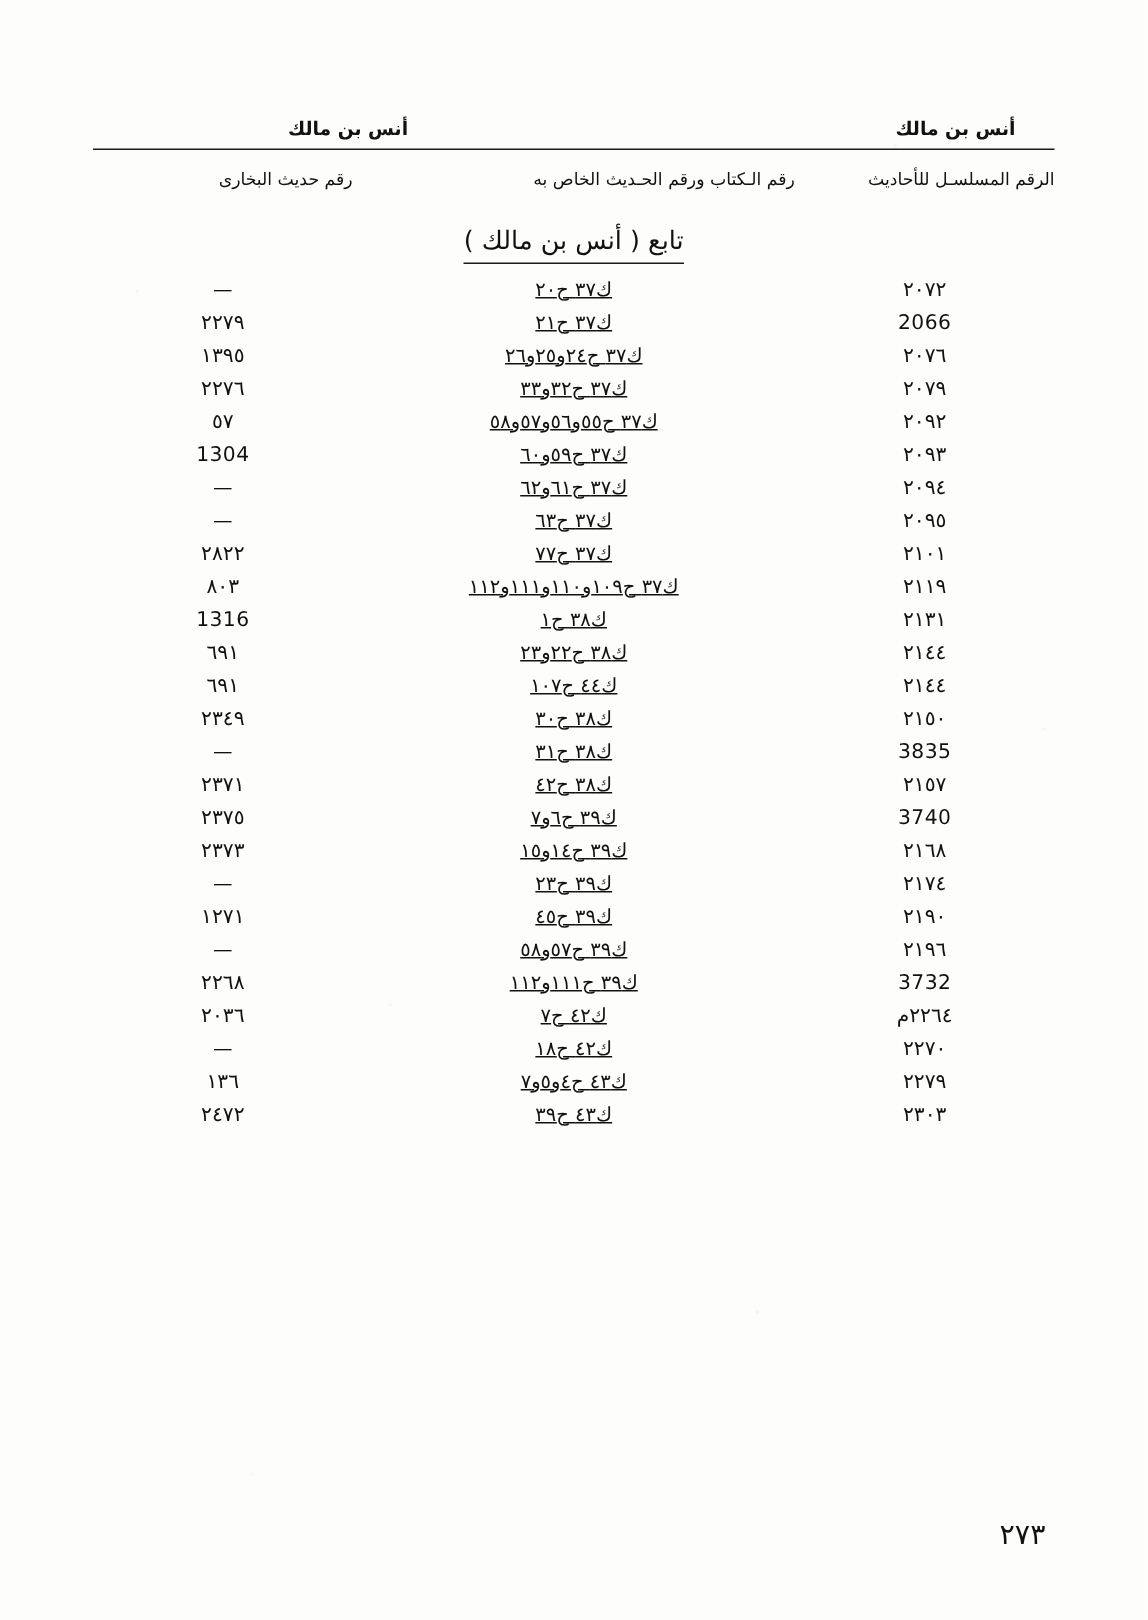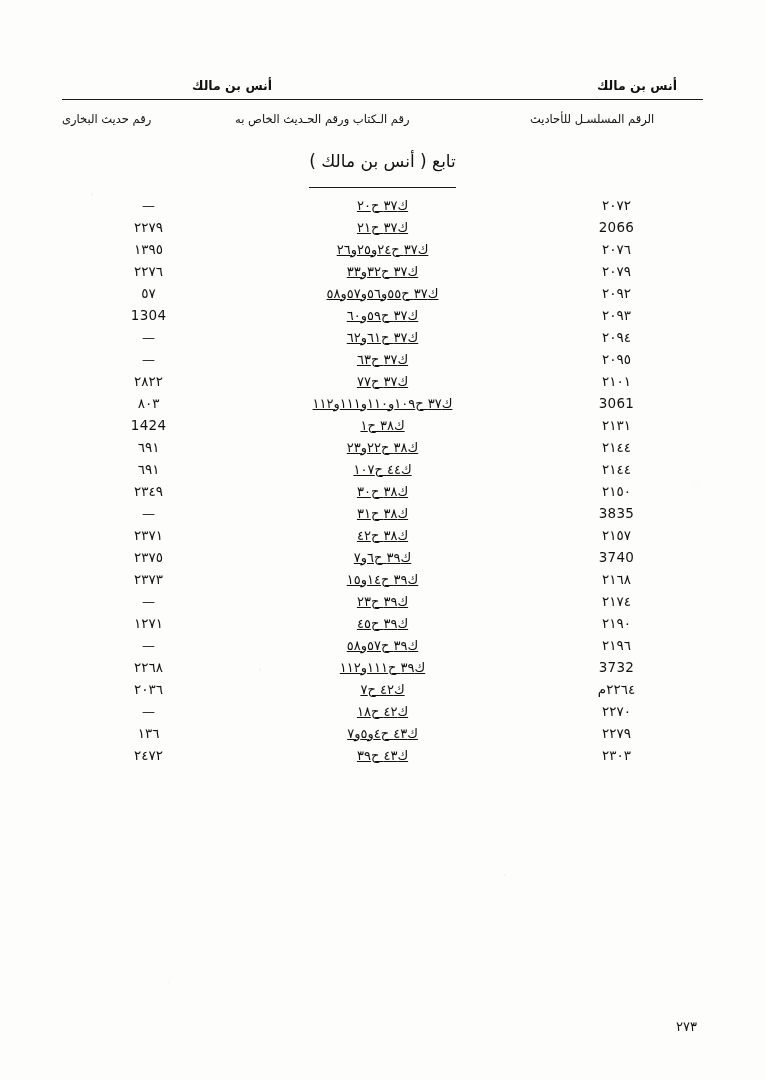--- a/index.html
+++ b/index.html
@@ -73,53 +73,53 @@
     table-layout: fixed;
   }
   table.idx col.c-serial { width: 27%; }
   table.idx col.c-ref    { width: 46%; }
   table.idx col.c-bukh   { width: 27%; }
 
   th.colhead {
     font-size: 11.5px;
     font-weight: normal;
     padding: 2px 0 9px 0;
-    text-align: left;
+    text-align: right;
     vertical-align: bottom;
     white-space: nowrap;
     letter-spacing: 0.2px;
   }
 
   .sectiontitle-row td {
     padding: 16px 0 6px 0;
     text-align: center;
   }
   .sectiontitle {
     display: inline-block;
     font-size: 17px;
     letter-spacing: 0.5px;
-    padding-bottom: 16px;
+    padding-bottom: 4px;
     border-bottom: 1.3px solid #1b1b1b;
   }
 
   td.cell {
     font-size: 13.5px;
     text-align: center;
     padding: 3.0px 0;
     white-space: nowrap;
     letter-spacing: 0.3px;
   }
   td.cell.ref { font-size: 13px; text-decoration: underline; }
   td.cell.dash { font-size: 13px; letter-spacing: 0; }
 
   .pagenum {
     position: absolute;
     bottom: 46px;
     right: 68px;
-    font-size: 13px;
+    font-size: 19px;
     letter-spacing: 0.5px;
   }
 </style>
 </head>
 <body>
 
 <div class="page">
   <div class="content">
 
     <div class="runheads">
@@ -188,28 +188,28 @@
           <td class="cell">٢٠٩٥</td>
           <td class="cell ref">ك٣٧ ح٦٣</td>
           <td class="cell dash">—</td>
         </tr>
         <tr>
           <td class="cell">٢١٠١</td>
           <td class="cell ref">ك٣٧ ح٧٧</td>
           <td class="cell">٢٨٢٢</td>
         </tr>
         <tr>
-          <td class="cell">3061</td>
+          <td class="cell">٢١١٩</td>
           <td class="cell ref">ك٣٧ ح١٠٩و١١٠و١١١و١١٢</td>
           <td class="cell">٨٠٣</td>
         </tr>
         <tr>
           <td class="cell">٢١٣١</td>
           <td class="cell ref">ك٣٨ ح١</td>
-          <td class="cell">1424</td>
+          <td class="cell">1316</td>
         </tr>
         <tr>
           <td class="cell">٢١٤٤</td>
           <td class="cell ref">ك٣٨ ح٢٢و٢٣</td>
           <td class="cell">٦٩١</td>
         </tr>
         <tr>
           <td class="cell">٢١٤٤</td>
           <td class="cell ref">ك٤٤ ح١٠٧</td>
           <td class="cell">٦٩١</td>

